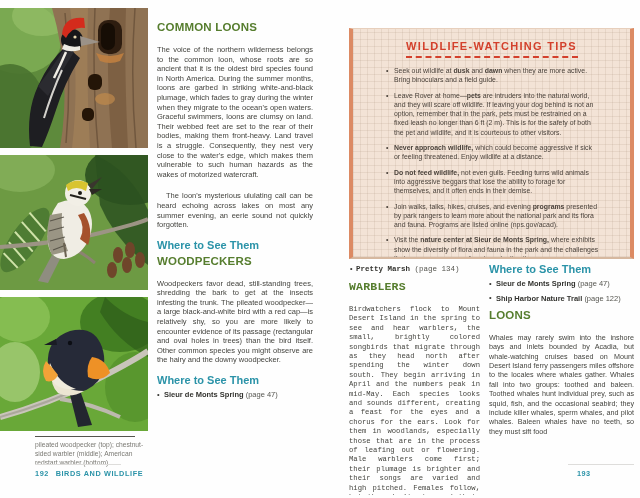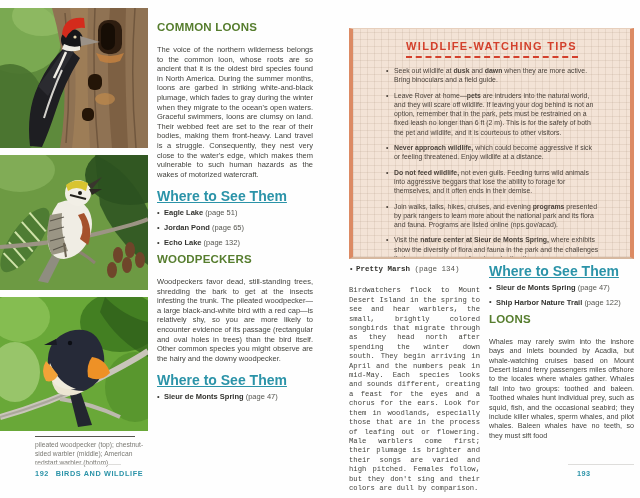--- a/index.html
+++ b/index.html
@@ -11,21 +11,21 @@
   
   .photo { position:absolute; left:0; width:148px; margin:0; overflow:hidden; }
   .photo svg { display:block; width:100%; height:100%; }
   .p1 { top:8px;   height:140px; }
   .p2 { top:155px; height:135px; }
   .p3 { top:297px; height:134px; }
 
   
   h2.sect { color:var(--heading-green,#567d2e); font-size:11.5px; font-weight:bold;
             letter-spacing:.2px; margin:0 0 3px; }
-  h3.wts  { color:var(--teal,#2b93a8); font-size:14px; font-weight:bold; margin:9px 0 4px;text-decoration:underline; }
+  h3.wts  { color:var(--teal,#2b93a8); font-size:11px; font-weight:bold; margin:9px 0 4px; }
   p.body  { font-size:7.5px; line-height:9.6px; text-align:justify; margin:12px 0 2px; }
   p.indent { text-indent:9px; }
   ul.blist { list-style:none; margin:0; padding:0; }
   ul.blist li { position:relative; padding-left:7px; font-size:7.5px; line-height:9.4px;
                 margin-bottom:5.5px; color:#3c3c38; }
   ul.blist li::before { content:"•"; position:absolute; left:0; top:-0.5px; color:#3c3c38; }
   .bname { font-weight:bold; color:#33332f; }
   .bpage { color:#55554f; }
 
   .left-col  { position:absolute; left:157px; top:21px; width:156px; height:446px; overflow:hidden; }
@@ -169,36 +169,23 @@
       <path d="M92,60 Q106,62 110,76 Q100,86 88,80 Q86,68 92,60 Z" fill="#ee9126"></path>
       <path d="M46,64 Q40,74 46,84 Q54,86 58,78 Q52,70 46,64 Z" fill="#f2a238"></path>
       <circle cx="70" cy="46" r="2.2" fill="#0c0e14"></circle>
       <path d="M56,42 L44,48 L57,48 Z" fill="#1a1c24"></path>
     </svg>
   </figure>
 
   <div class="left-col">
     <h2 class="sect">COMMON LOONS</h2>
     <p class="body">The voice of the northern wilderness belongs to the common loon, whose roots are so ancient that it is the oldest bird species found in North America. During the summer months, loons are garbed in striking white-and-black plumage, which fades to gray during the winter when they migrate to the ocean's open waters. Graceful swimmers, loons are clumsy on land. Their webbed feet are set to the rear of their bodies, making them front-heavy. Land travel is a struggle. Consequently, they nest very close to the water's edge, which makes them vulnerable to such human hazards as the wakes of motorized watercraft.</p>
+    <p class="body indent">The loon's mysterious ululating call can be heard echoing across lakes on most any summer evening, an eerie sound not quickly forgotten.</p>
 
     <h3 class="wts">Where to See Them</h3>
-    <ul class="blist">
-      <li>
-        <span class="bname">Eagle Lake</span>
-        <span class="bpage">(page 51)</span>
-      </li>
-      <li>
-        <span class="bname">Jordan Pond</span>
-        <span class="bpage">(page 65)</span>
-      </li>
-      <li>
-        <span class="bname">Echo Lake</span>
-        <span class="bpage">(page 132)</span>
-      </li>
-    </ul>
 
     <h2 class="sect mt">WOODPECKERS</h2>
     <p class="body">Woodpeckers favor dead, still-standing trees, shredding the bark to get at the insects infesting the trunk. The pileated woodpecker—a large black-and-white bird with a red cap—is relatively shy, so you are more likely to encounter evidence of its passage (rectangular and oval holes in trees) than the bird itself. Other common species you might observe are the hairy and the downy woodpecker.</p>
 
     <h3 class="wts">Where to See Them</h3>
     <ul class="blist">
       <li>
         <span class="bname">Sieur de Monts Spring</span>
         <span class="bpage">(page 47)</span>
       </li>
@@ -218,20 +205,21 @@
     </ul>
   </div>
 
   <div class="rcol-left">
     <ul class="blist">
       <li>
         <span class="bname">Pretty Marsh</span>
         <span class="bpage">(page 134)</span>
       </li>
     </ul>
+    <h2 class="sect">WARBLERS</h2>
     <p class="body">Birdwatchers flock to Mount Desert Island in the spring to see and hear warblers, the small, brightly colored songbirds that migrate through as they head north after spending the winter down south. They begin arriving in April and the numbers peak in mid-May. Each species looks and sounds different, creating a feast for the eyes and a chorus for the ears. Look for them in woodlands, especially those that are in the process of leafing out or flowering. Male warblers come first; their plumage is brighter and their songs are varied and high pitched. Females follow, but they don't sing and their colors are dull by comparison.</p>
   </div>
 
   <div class="rcol-right">
     <h3 class="wts">Where to See Them</h3>
     <ul class="blist">
       <li>
         <span class="bname">Sieur de Monts Spring</span>
         <span class="bpage">(page 47)</span>
       </li>

